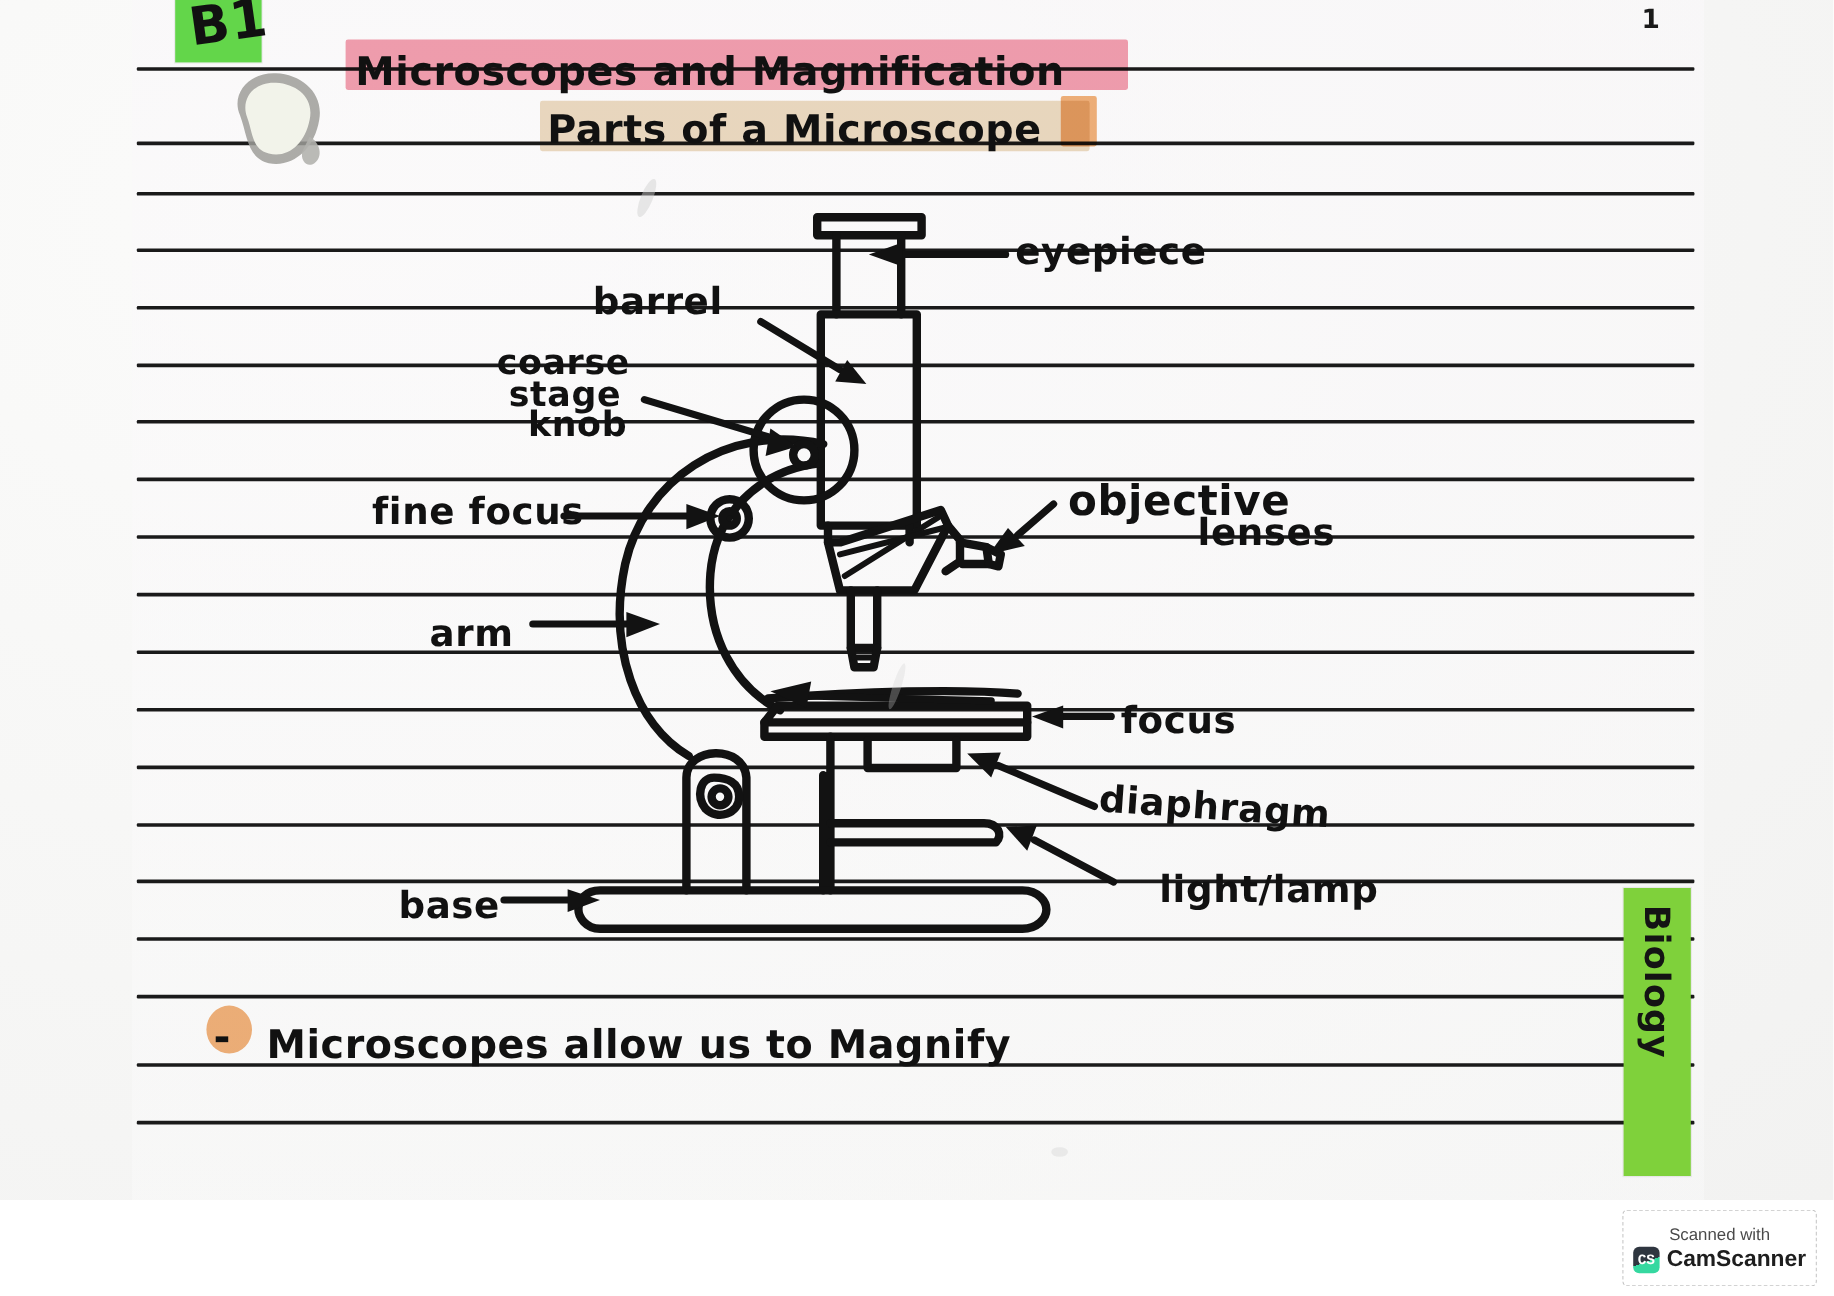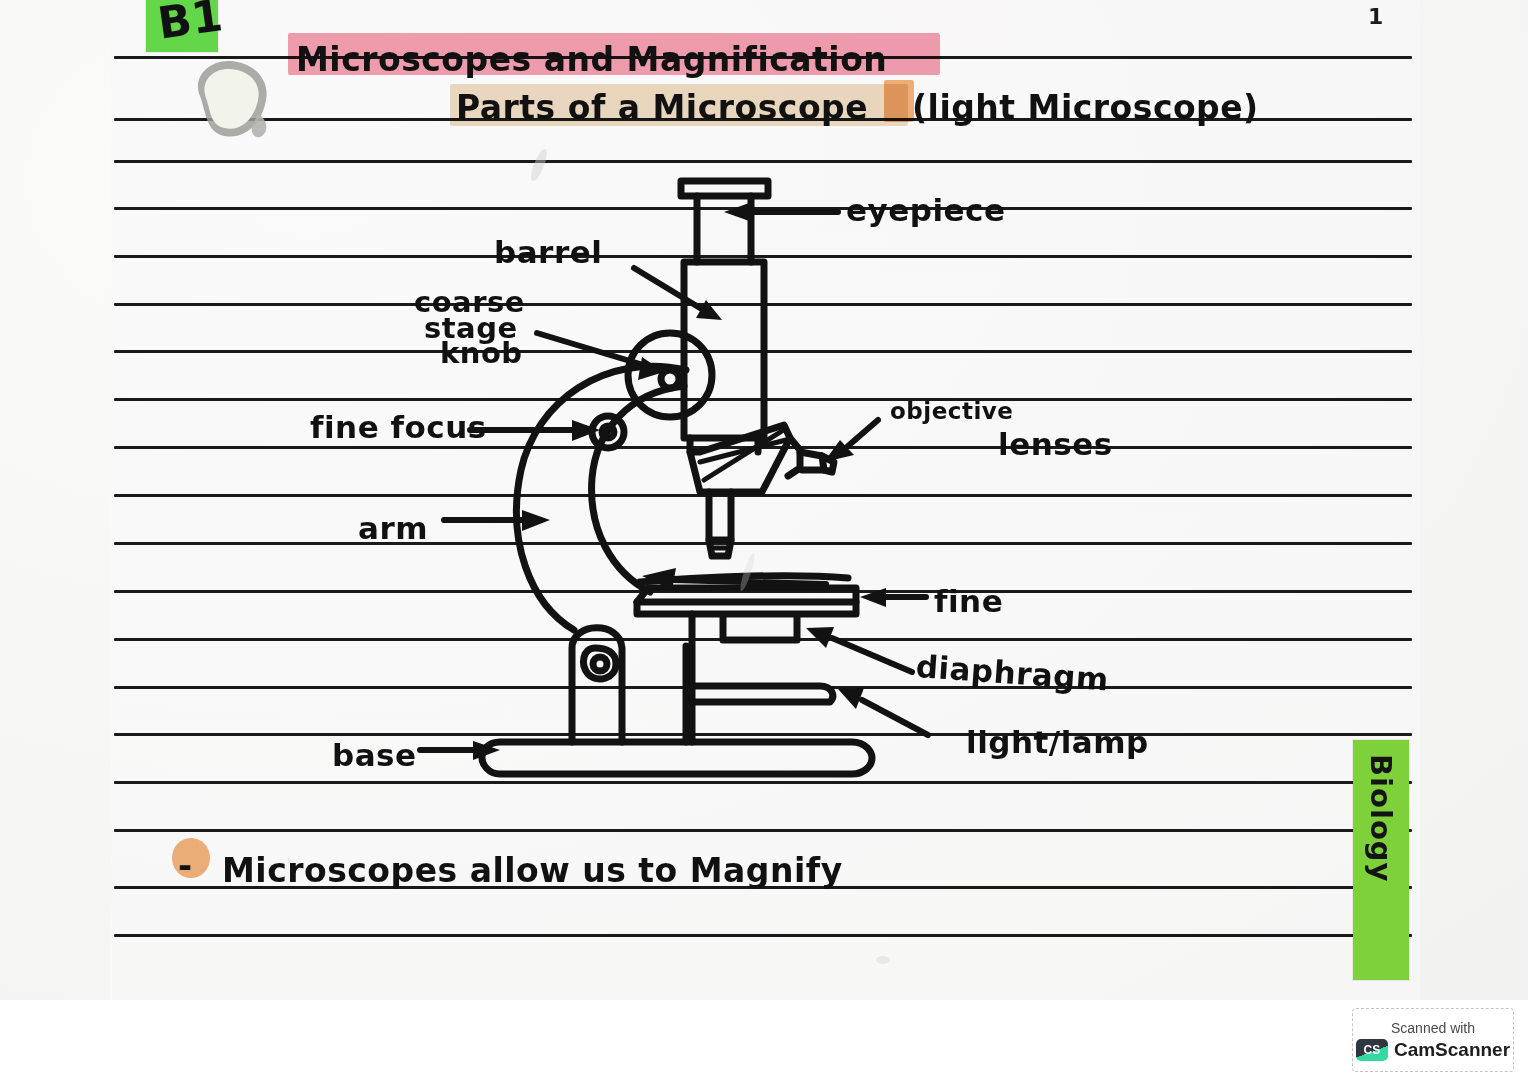--- a/index.html
+++ b/index.html
@@ -105,24 +105,24 @@
     gap:3px;
   }
   #watermark .w1 {
     font-family:"Liberation Sans", sans-serif;
     font-size:14px; color:#4a4a4a;
   }
   #watermark .w2 {
     display:flex; align-items:center; gap:6px;
   }
   #watermark .cs-logo {
-    width:32px; height:22px; border-radius:5px;
+    width:22px; height:22px; border-radius:5px;
     background: linear-gradient(160deg,#2f3640 55%, #35d8a0 55%);
     color:#fff; font-size:12px; font-weight:700;
-    font-family:Liberation Sans, sans-serif;
+    font-family:Liberation Mono, monospace;
     display:flex; align-items:center; justify-content:center;
   }
   #watermark .cs-name {
     font-family:"Liberation Sans", sans-serif;
     font-size:19px; font-weight:700; color:#1e1e1e;text-align:right;
   }
 
   
   #drawing {
     position:absolute; left:0; top:0;
@@ -190,38 +190,37 @@
     <path d="M72 58 C80 62 84 74 76 80 C70 84 64 78 66 70 Z" fill="#b3b3ae" opacity=".9"></path>
   </svg>
 
   <div class="hl hl-pink" style="left:288px; top:33px; width:652px; height:42px;"></div>
   <div class="hl hl-tan" style="left:450px; top:84px; width:458px; height:42px;"></div>
   <div class="hl hl-orange" style="left:884px; top:80px; width:30px; height:42px;"></div>
   <div class="hl hl-orange" style="left:172px; top:838px; width:38px; height:40px; border-radius:50%;"></div>
 
   <div class="hw" style="left:456px; top:88px; font-size:33px;">Parts of  a  Microscope</div>
   <div class="hw" style="left:296px; top:40px; font-size:33px;">Microscopes  and  Magnification</div>
-  <div class="hw" style="left:912px; top:88px; font-size:33px;">(light Microscope)</div>
 
   <div class="hw" style="left:846px; top:192px; font-size:31px;">eyepiece</div>
 
   <div class="hw" style="left:494px; top:234px; font-size:31px;">barrel</div>
 
   <div class="hw" style="left:414px; top:285px; font-size:29px;">coarse</div>
   <div class="hw" style="left:424px; top:311px; font-size:29px;">stage</div>
   <div class="hw" style="left:440px; top:336px; font-size:29px;">knob</div>
 
   <div class="hw" style="left:310px; top:409px; font-size:31px;">fine focus</div>
 
-  <div class="hw" style="left:890px; top:398px; font-size:23px;">objective</div>
+  <div class="hw" style="left:890px; top:398px; font-size:35px;">objective</div>
   <div class="hw" style="left:998px; top:426px; font-size:31px;">lenses</div>
 
   <div class="hw" style="left:358px; top:510px; font-size:31px;">arm</div>
 
-  <div class="hw" style="left:934px; top:583px; font-size:31px;">fine</div>
+  <div class="hw" style="left:934px; top:583px; font-size:31px;">focus</div>
 
   <div class="hw" style="left:916px; top:648px; font-size:31px; transform:rotate(4deg);">diaphragm</div>
 
   <div class="hw" style="left:932px; top:724px; font-size:31px;margin-left:34px;">light/lamp</div>
 
   <div class="hw" style="left:332px; top:737px; font-size:31px;">base</div>
 
   <div class="hw" style="left:178px; top:845px; font-size:34px;">-</div>
   <div class="hw" style="left:222px; top:851px; font-size:33px;">Microscopes allow us to  Magnify</div>
 

